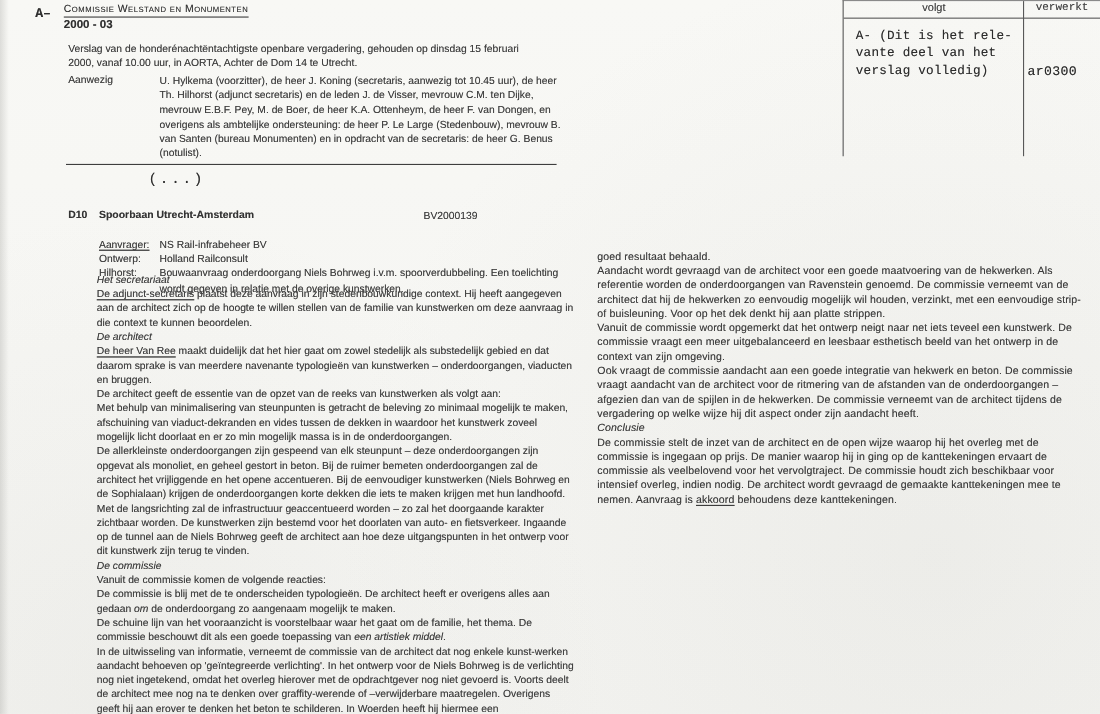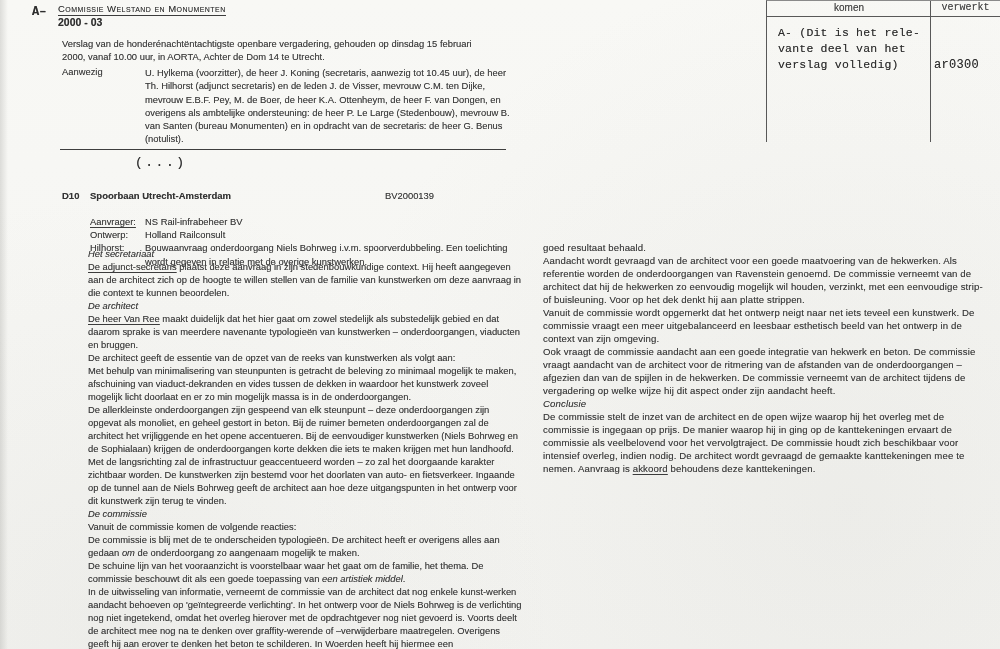--- a/index.html
+++ b/index.html
@@ -31,21 +31,21 @@
   .case-num{left:62px;top:190px;font-size:9.5px;font-weight:bold;color:#333;}
   .case-title{left:90px;top:190px;font-size:9.5px;font-weight:bold;color:#333;}
   .case-ref{left:385px;top:190px;font-size:9.4px;}
   .meta{left:90px;top:215px;font-size:9.4px;line-height:13.2px;}
   .meta-row{display:flex;}
   .meta-label{width:55px;flex:0 0 55px;}
   .meta-value{width:382px;}
   
   .col{font-size:9.4px;line-height:13px;}
   .col-left{left:88px;top:247px;width:434px;}
-  .col-right{left:543px;top:241px;width:449px;font-size:9.6px;letter-spacing:.12px;}
+  .col-right{left:543px;top:227px;width:449px;font-size:9.6px;letter-spacing:.12px;}
   .para{margin:0;}
   .heading{font-style:italic;}
   .u{text-decoration:underline;text-underline-offset:1.5px;}
   .it{font-style:italic;text-align:right;}
   
   .stamp{left:766px;top:0;width:233px;height:141px;
     border-left:1.3px solid #585858;border-top:1.2px solid #8a8a8a;}
   .stamp-head{position:absolute;left:0;top:0;width:100%;height:15px;
     border-bottom:1.3px solid #585858;display:flex;}
   .stamp-h1{width:164px;text-align:center;font-size:10px;color:#454545;padding-top:1px;}
@@ -111,21 +111,21 @@
       <p class="para">goed resultaat behaald.</p>
       <p class="para">Aandacht wordt gevraagd van de architect voor een goede maatvoering van de hekwerken. Als referentie worden de onderdoorgangen van Ravenstein genoemd. De commissie verneemt van de architect dat hij de hekwerken zo eenvoudig mogelijk wil houden, verzinkt, met een eenvoudige strip- of buisleuning. Voor op het dek denkt hij aan platte strippen.</p>
       <p class="para">Vanuit de commissie wordt opgemerkt dat het ontwerp neigt naar net iets teveel een kunstwerk. De commissie vraagt een meer uitgebalanceerd en leesbaar esthetisch beeld van het ontwerp in de context van zijn omgeving.</p>
       <p class="para">Ook vraagt de commissie aandacht aan een goede integratie van hekwerk en beton. De commissie vraagt aandacht van de architect voor de ritmering van de afstanden van de onderdoorgangen – afgezien dan van de spijlen in de hekwerken. De commissie verneemt van de architect tijdens de vergadering op welke wijze hij dit aspect onder zijn aandacht heeft.</p>
       <p class="para heading">Conclusie</p>
       <p class="para">De commissie stelt de inzet van de architect en de open wijze waarop hij het overleg met de commissie is ingegaan op prijs. De manier waarop hij in ging op de kanttekeningen ervaart de commissie als veelbelovend voor het vervolgtraject. De commissie houdt zich beschikbaar voor intensief overleg, indien nodig. De architect wordt gevraagd de gemaakte kanttekeningen mee te nemen. Aanvraag is <span class="u">akkoord</span> behoudens deze kanttekeningen.</p>
     </div>
 
   <div class="abs stamp">
     <div class="stamp-head">
-      <div class="stamp-h1">komen</div>
+      <div class="stamp-h1">volgt</div>
       <div class="stamp-h2">verwerkt</div>
     </div>
     <div class="stamp-divider"></div>
     <div class="stamp-note" id="stamp-note">A- (Dit is het rele-
 vante deel van het
 verslag volledig)</div>
     <div class="stamp-code">ar0300</div>
   </div>
 </div>
 

